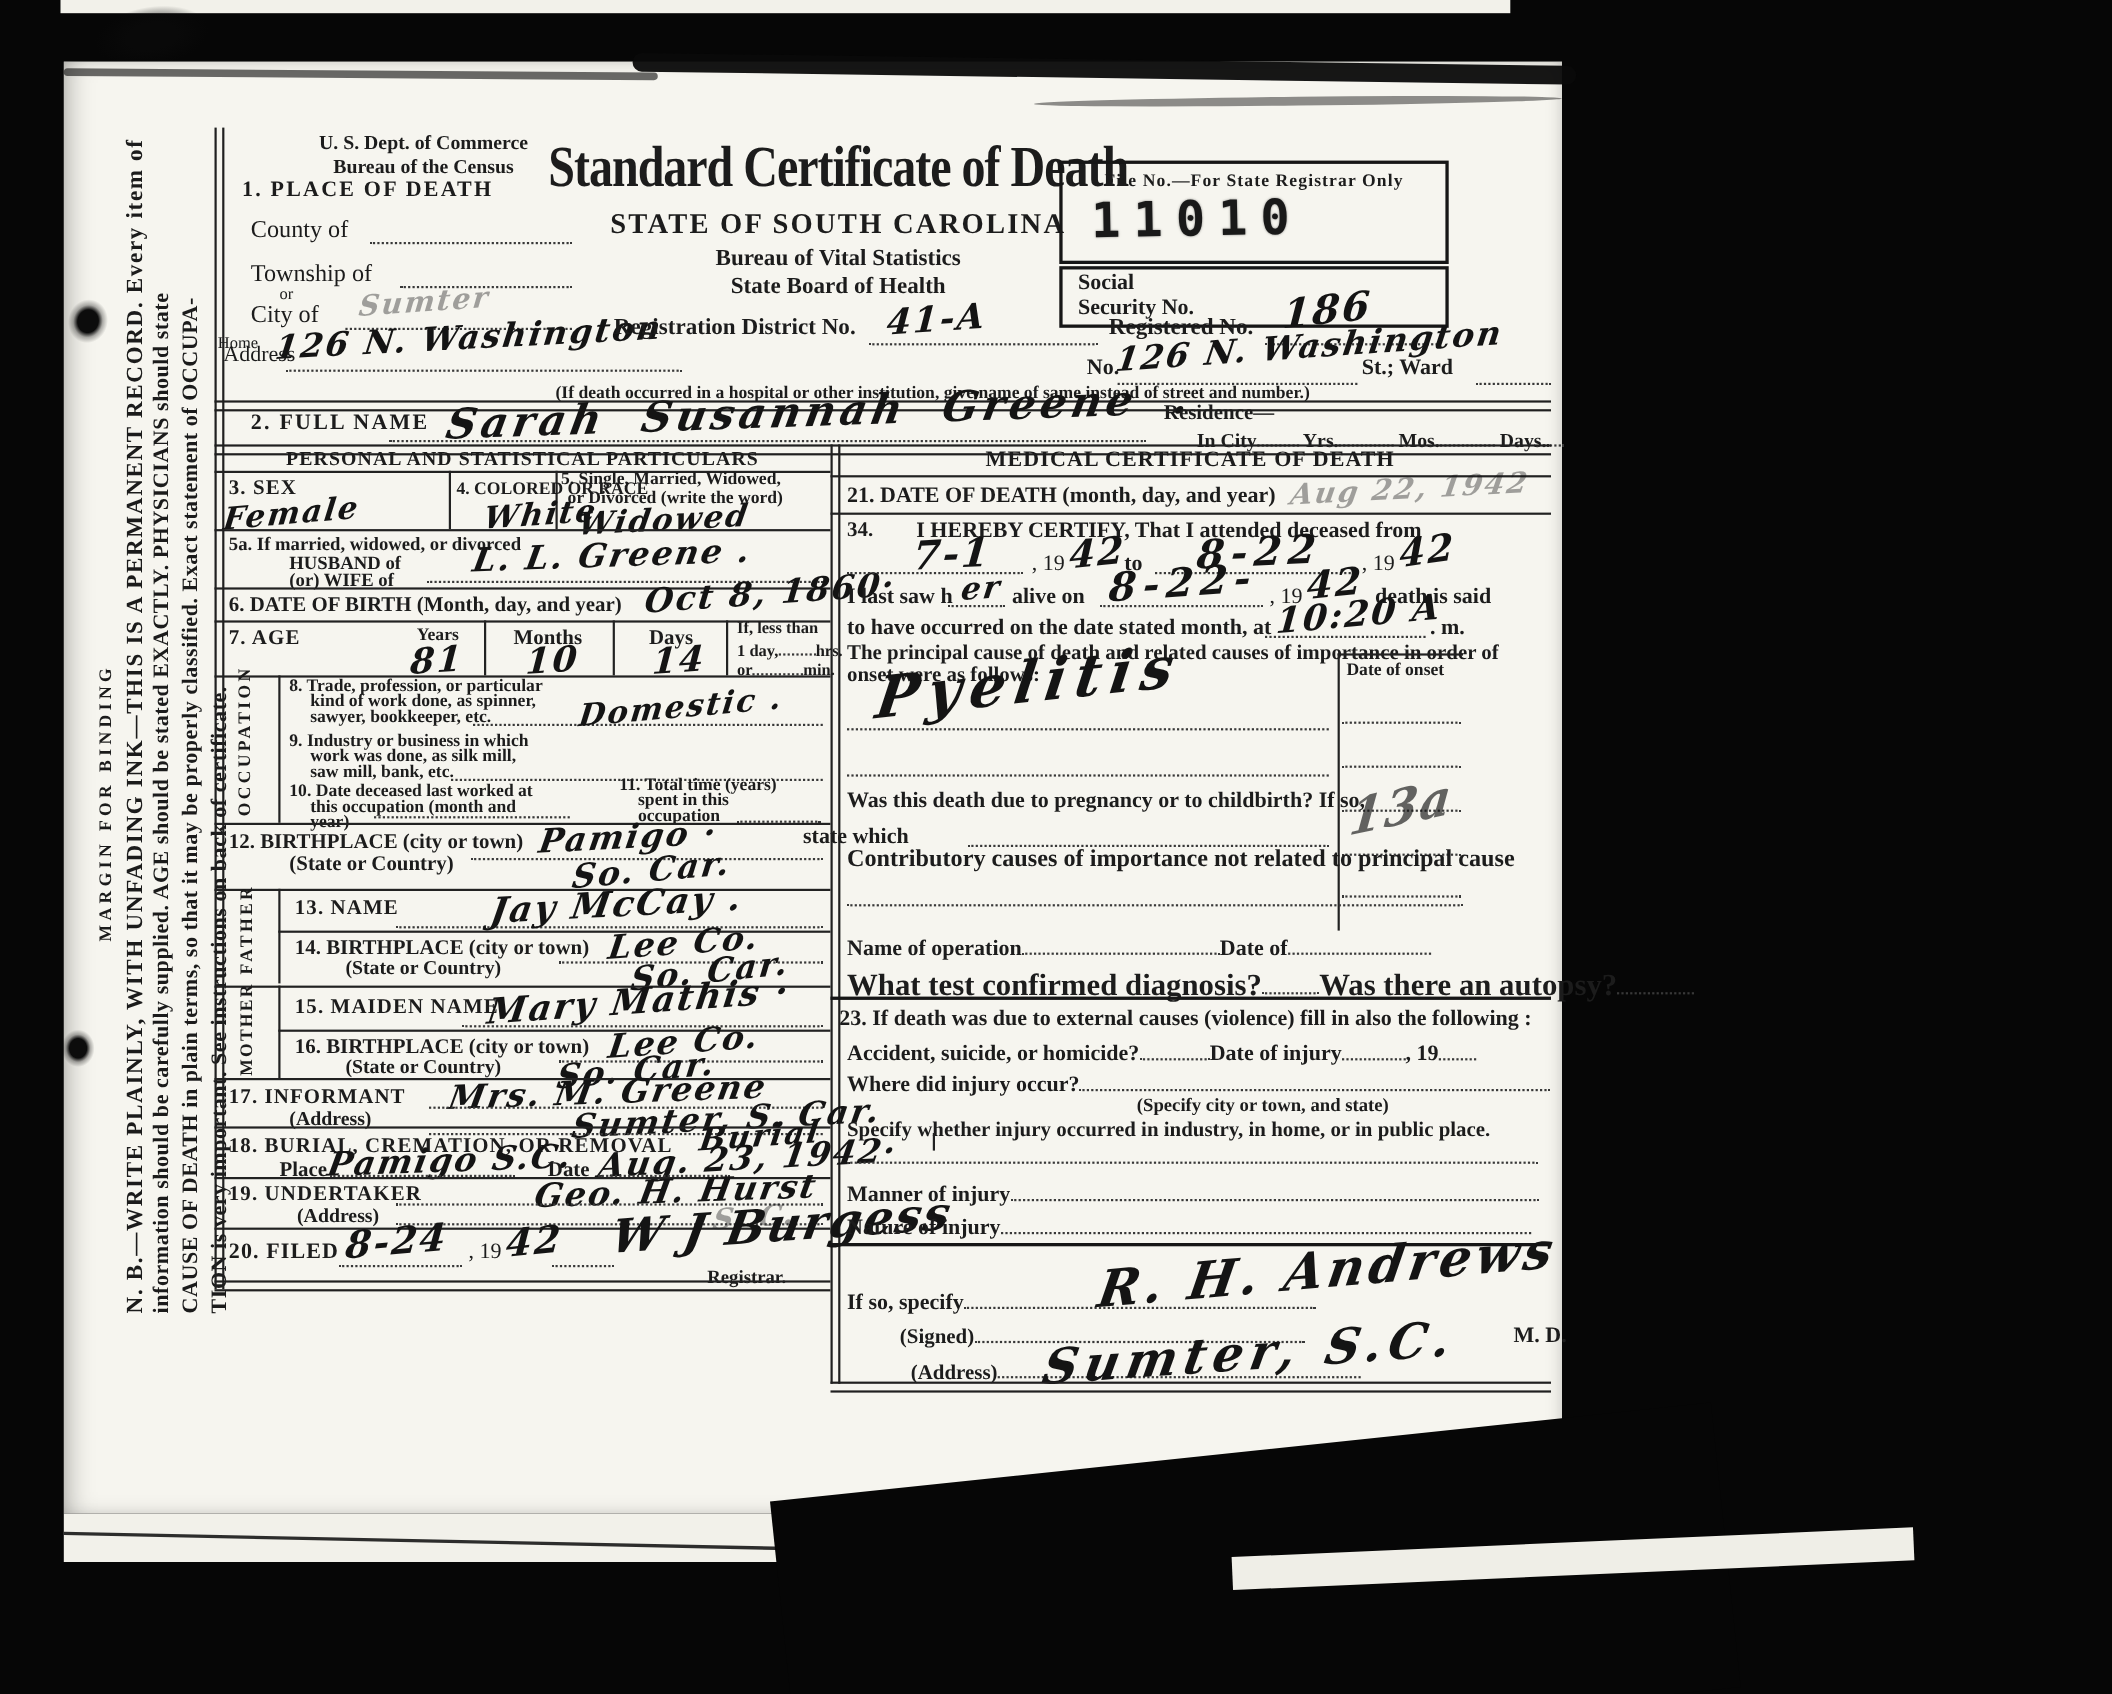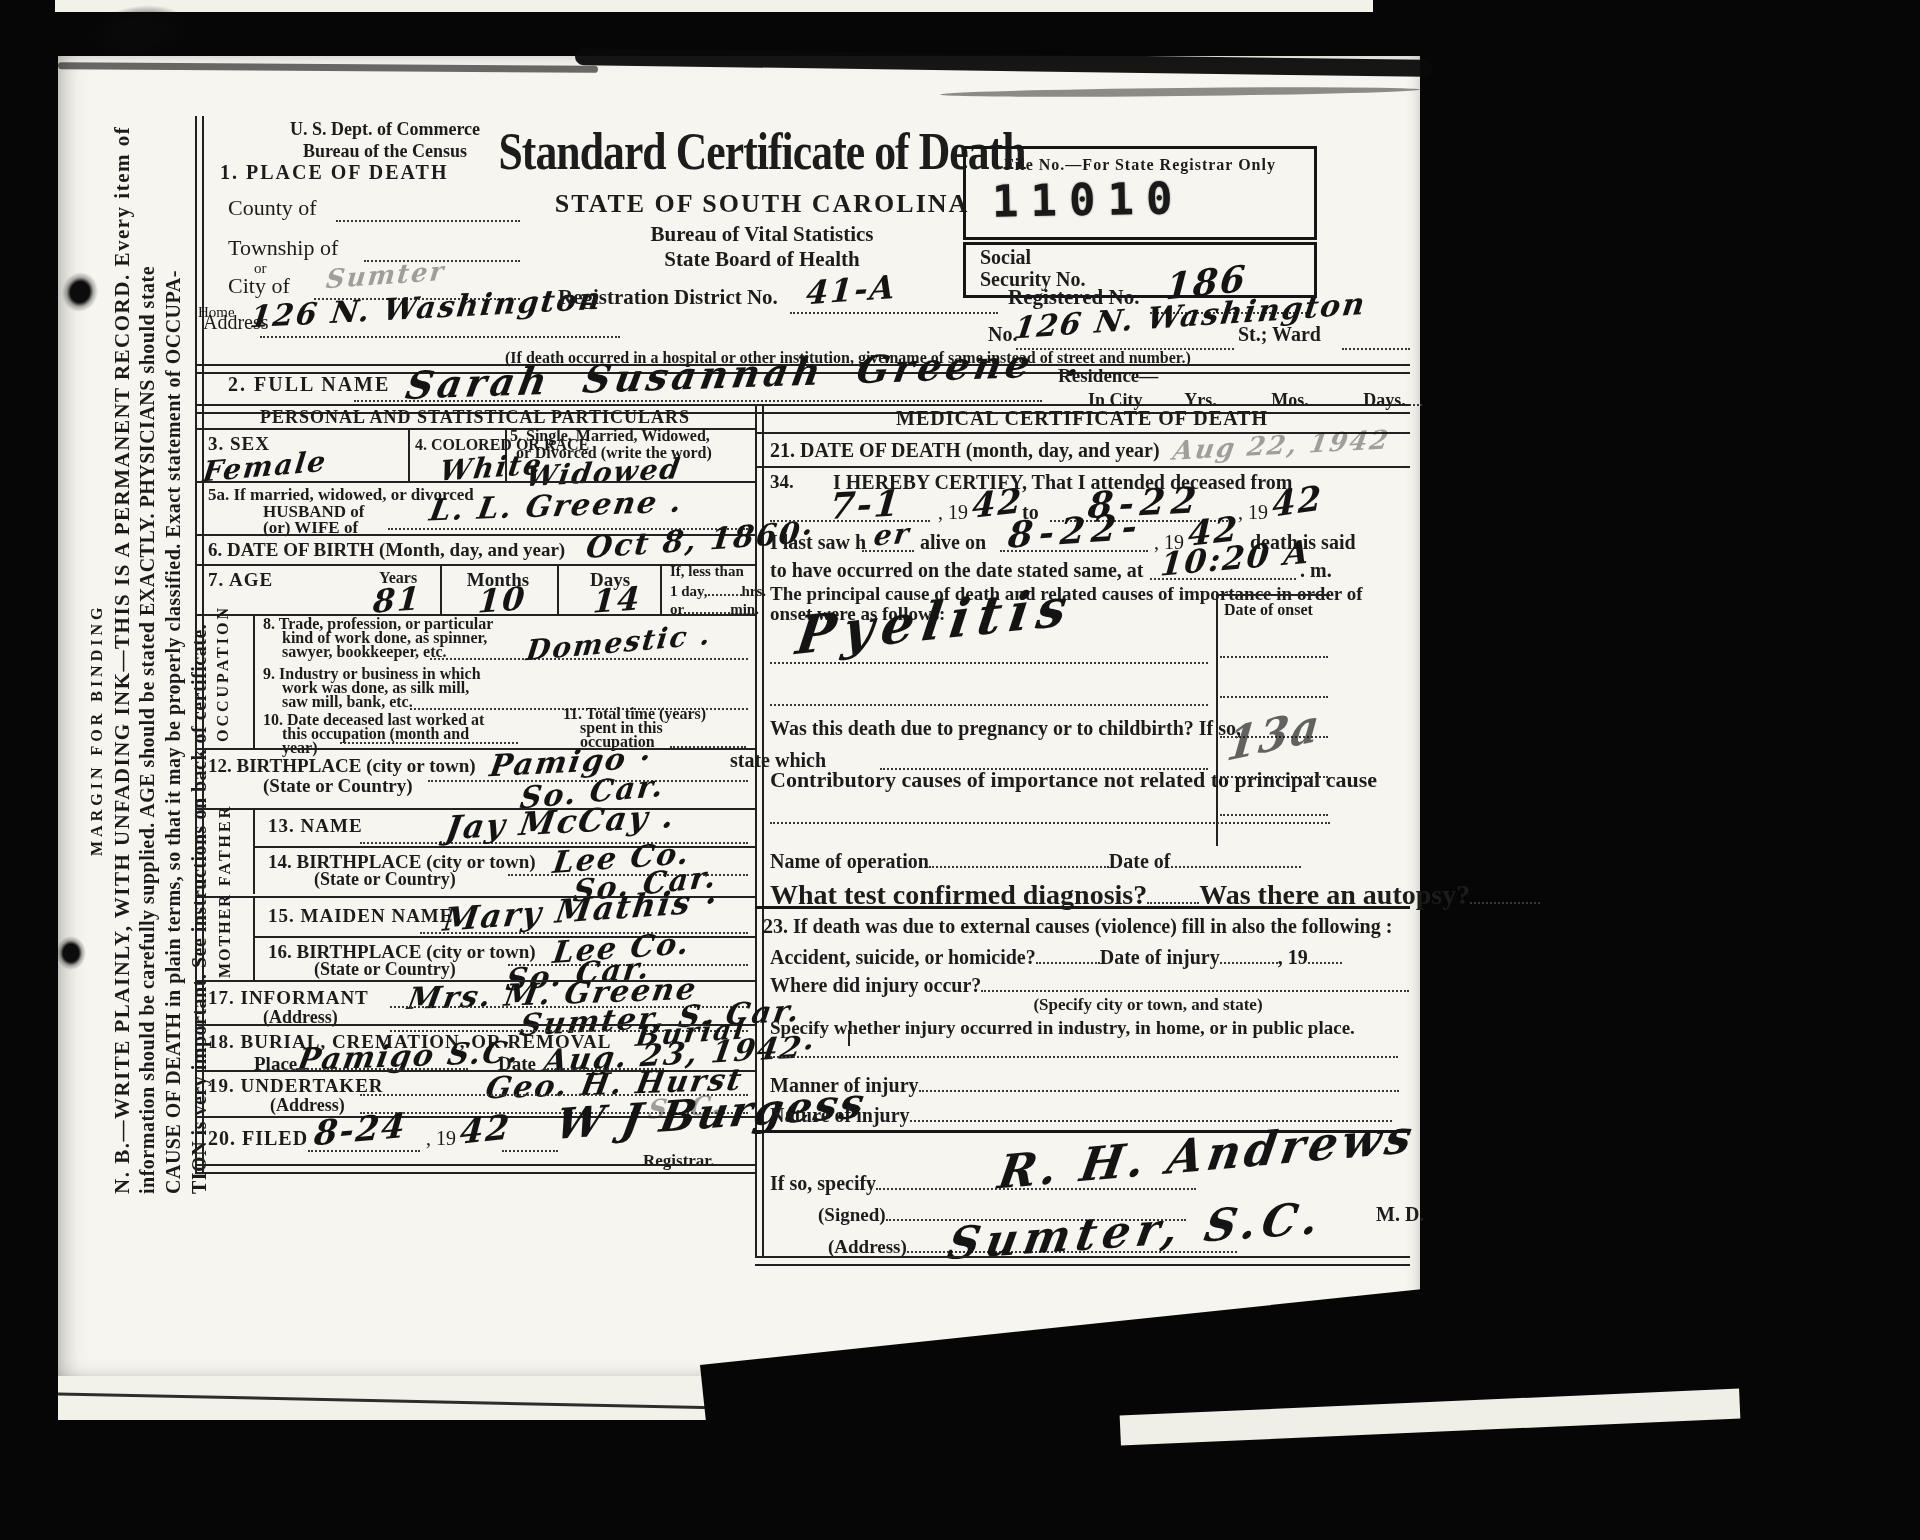--- a/index.html
+++ b/index.html
@@ -256,21 +256,21 @@
     <div class="t b" style="left:712px;top:476px;font-size:20px;">I last saw h</div>
     <div class="t hw" style="left:816px;top:464px;font-size:28px;transform:rotate(-4deg) skewX(-12deg);">er</div>
     <div class="ld" style="left:804px;top:494px;width:52px;"></div>
     <div class="t b" style="left:862px;top:476px;font-size:20px;">alive on</div>
     <div class="ld" style="left:942px;top:494px;width:148px;"></div>
     <div class="t hw" style="left:950px;top:456px;font-size:36px;letter-spacing:6px;transform:rotate(-4deg) skewX(-8deg);">8-22-</div>
     <div class="t" style="left:1096px;top:476px;font-size:20px;">, 19</div>
     <div class="t hw" style="left:1130px;top:458px;font-size:34px;transform:rotate(-6deg) skewX(-8deg);">42</div>
     <div class="t b" style="left:1192px;top:476px;font-size:20px;">death is said</div>
 
-    <div class="t b" style="left:712px;top:504px;font-size:20px;">to have occurred on the date stated same, at</div>
+    <div class="t b" style="left:712px;top:504px;font-size:20px;">to have occurred on the date stated month, at</div>
     <div class="t hw" style="left:1102px;top:486px;font-size:32px;transform:rotate(-5deg) skewX(-10deg);">10:20 A</div>
     <div class="ld" style="left:1092px;top:522px;width:146px;"></div>
     <div class="t b" style="left:1242px;top:504px;font-size:20px;">. m.</div>
 
     <div class="t b" style="left:712px;top:528px;font-size:19px;">The principal cause of death and related causes of importance in order of</div>
     <div class="t b" style="left:712px;top:548px;font-size:19px;">onset were as follows:</div>
 
     <div class="hr1" style="left:1158px;top:538px;width:114px;"></div>
     <div class="vr" style="left:1158px;top:538px;height:252px;"></div>
     <div class="t b" style="left:1166px;top:546px;font-size:16px;">Date of onset</div>

